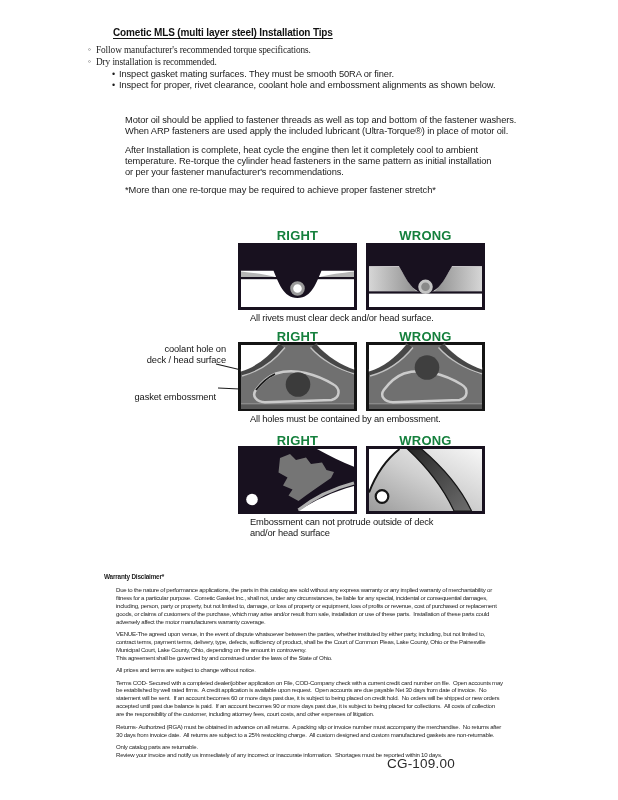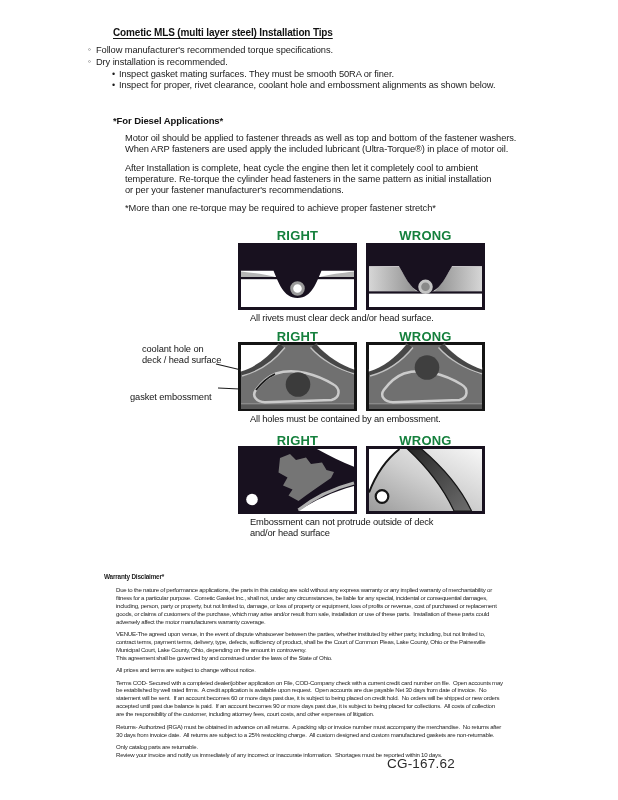--- a/index.html
+++ b/index.html
@@ -7,40 +7,40 @@
     width:618px;height:800px;background:#ffffff;position:relative;
     font-family:"Liberation Sans", sans-serif;color:#1b1b1b;
     -webkit-font-smoothing:antialiased;overflow:hidden;
   }
   .abs{position:absolute;}
   .lines{white-space:pre;margin-left:12px;}
   
   #title{left:113px;top:27px;font-size:10px;font-weight:700;letter-spacing:-0.15px;
     text-decoration:underline;text-underline-offset:2px;color:#131313;}
   #bullets{left:88px;top:44px;font-size:9.3px;font-weight:500;letter-spacing:-0.1px;}
-  .b-row{line-height:11.8px;white-space:nowrap;}
+  .b-row{line-height:11.8px;white-space:nowrap;font-family:Liberation Serif, serif;}
   .b-row .marker{display:inline-block;width:8px;font-size:8px;vertical-align:0.5px;}
   .sb-row{line-height:11.8px;white-space:nowrap;padding-left:24px;}
   .sb-row .marker{display:inline-block;width:7px;font-size:9px;}
   
   #diesel{left:113px;top:115px;font-size:9.3px;letter-spacing:-0.1px;font-weight:500;}
   #diesel .d-head{font-size:9.5px;font-weight:700;letter-spacing:-0.1px;line-height:12px;margin-bottom:6px;color:#131313;}
   #diesel .d-para{line-height:11px;margin-bottom:7.5px;}
   
   #figures{left:130px;top:228px;width:400px;height:320px;}
   .fig-label{position:absolute;width:119px;text-align:center;font-size:13px;font-weight:600;
     letter-spacing:0.2px;color:#15803d;}
   .fl-r{left:108px;} .fl-w{left:236px;}
   .row1 .fig-label{top:0px;} .row2 .fig-label{top:101px;} .row3 .fig-label{top:205px;}
   .fig-box{position:absolute;display:block;}
   .bx-r{left:108px;} .bx-w{left:236px;}
   .row1 .fig-box{top:15px;} .row2 .fig-box{top:114px;} .row3 .fig-box{top:218px;}
   .fig-caption{position:absolute;left:108px;font-size:9.3px;font-weight:500;letter-spacing:-0.15px;line-height:11px;color:#151515;}
   .cap1{top:85px;} .cap2{top:186px;} .cap3{top:289px;}
-  .side-label{position:absolute;text-align:left;font-size:9.3px;font-weight:500;
+  .side-label{position:absolute;text-align:right;font-size:9.3px;font-weight:500;
     letter-spacing:-0.1px;line-height:10.6px;color:#151515;}
   #lbl-coolant{left:0;width:84px;top:116px;}
   #lbl-emboss{left:0;width:86px;top:152px;margin-top:12px;}
   #leaders{position:absolute;left:0;top:0;pointer-events:none;}
   
   #warranty{left:104px;top:573px;width:430px;font-size:6.1px;letter-spacing:-0.25px;color:#262626;}
   #warranty .w-head{font-size:6.4px;font-weight:700;letter-spacing:-0.2px;margin-bottom:6px;color:#1d1d1d;}
   #warranty .w-para{line-height:7.9px;margin-bottom:4.5px;}
   
   #footer-code{left:387px;top:756px;font-size:13.5px;letter-spacing:0.2px;color:#2a2a2a;}
@@ -51,21 +51,20 @@
 <div id="title" class="abs">Cometic MLS (multi layer steel) Installation Tips</div>
 
 <div id="bullets" class="abs">
   <div class="b-row"><span class="marker">◦</span><span>Follow manufacturer's recommended torque specifications.</span></div>
   <div class="b-row"><span class="marker">◦</span><span>Dry installation is recommended.</span></div>
   <div class="sb-row"><span class="marker">•</span><span>Inspect gasket mating surfaces.  They must be smooth 50RA or finer.</span></div>
   <div class="sb-row"><span class="marker">•</span><span>Inspect for proper, rivet clearance, coolant hole and embossment alignments as shown below.</span></div>
 </div>
 
 <div id="diesel" class="abs">
-  <div class="d-head">*For Diesel Applications*</div>
   <div class="d-para lines">Motor oil should be applied to fastener threads as well as top and bottom of the fastener washers.
 When ARP fasteners are used apply the included lubricant (Ultra-Torque®) in place of motor oil.</div>
   <div class="d-para lines">After Installation is complete, heat cycle the engine then let it completely cool to ambient
 temperature. Re-torque the cylinder head fasteners in the same pattern as initial installation
 or per your fastener manufacturer's recommendations.</div>
   <div class="d-para lines">*More than one re-torque may be required to achieve proper fastener stretch*</div>
 </div>
 
 <div id="figures" class="abs">
 
@@ -201,13 +200,13 @@
 be established by well rated firms.  A credit application is available upon request.  Open accounts are due payable Net 30 days from date of invoice.  No
 statement will be sent.  If an account becomes 60 or more days past due, it is subject to being placed on credit hold.  No orders will be shipped or new orders
 accepted until past due balance is paid.  If an account becomes 90 or more days past due, it is subject to being placed for collections.  All costs of collection
 are the responsibility of the customer, including attorney fees, court costs, and other expenses of litigation.</div>
   <div class="w-para lines">Returns- Authorized (RGA) must be obtained in advance on all returns.  A packing slip or invoice number must accompany the merchandise.  No returns after
 30 days from invoice date.  All returns are subject to a 25% restocking charge.  All custom designed and custom manufactured gaskets are non-returnable.</div>
   <div class="w-para lines">Only catalog parts are returnable.
 Review your invoice and notify us immediately of any incorrect or inaccurate information.  Shortages must be reported within 10 days.</div>
 </div>
 
-<div id="footer-code" class="abs">CG-167.62</div>
+<div id="footer-code" class="abs">CG-109.00</div>
 
 </body></html>

